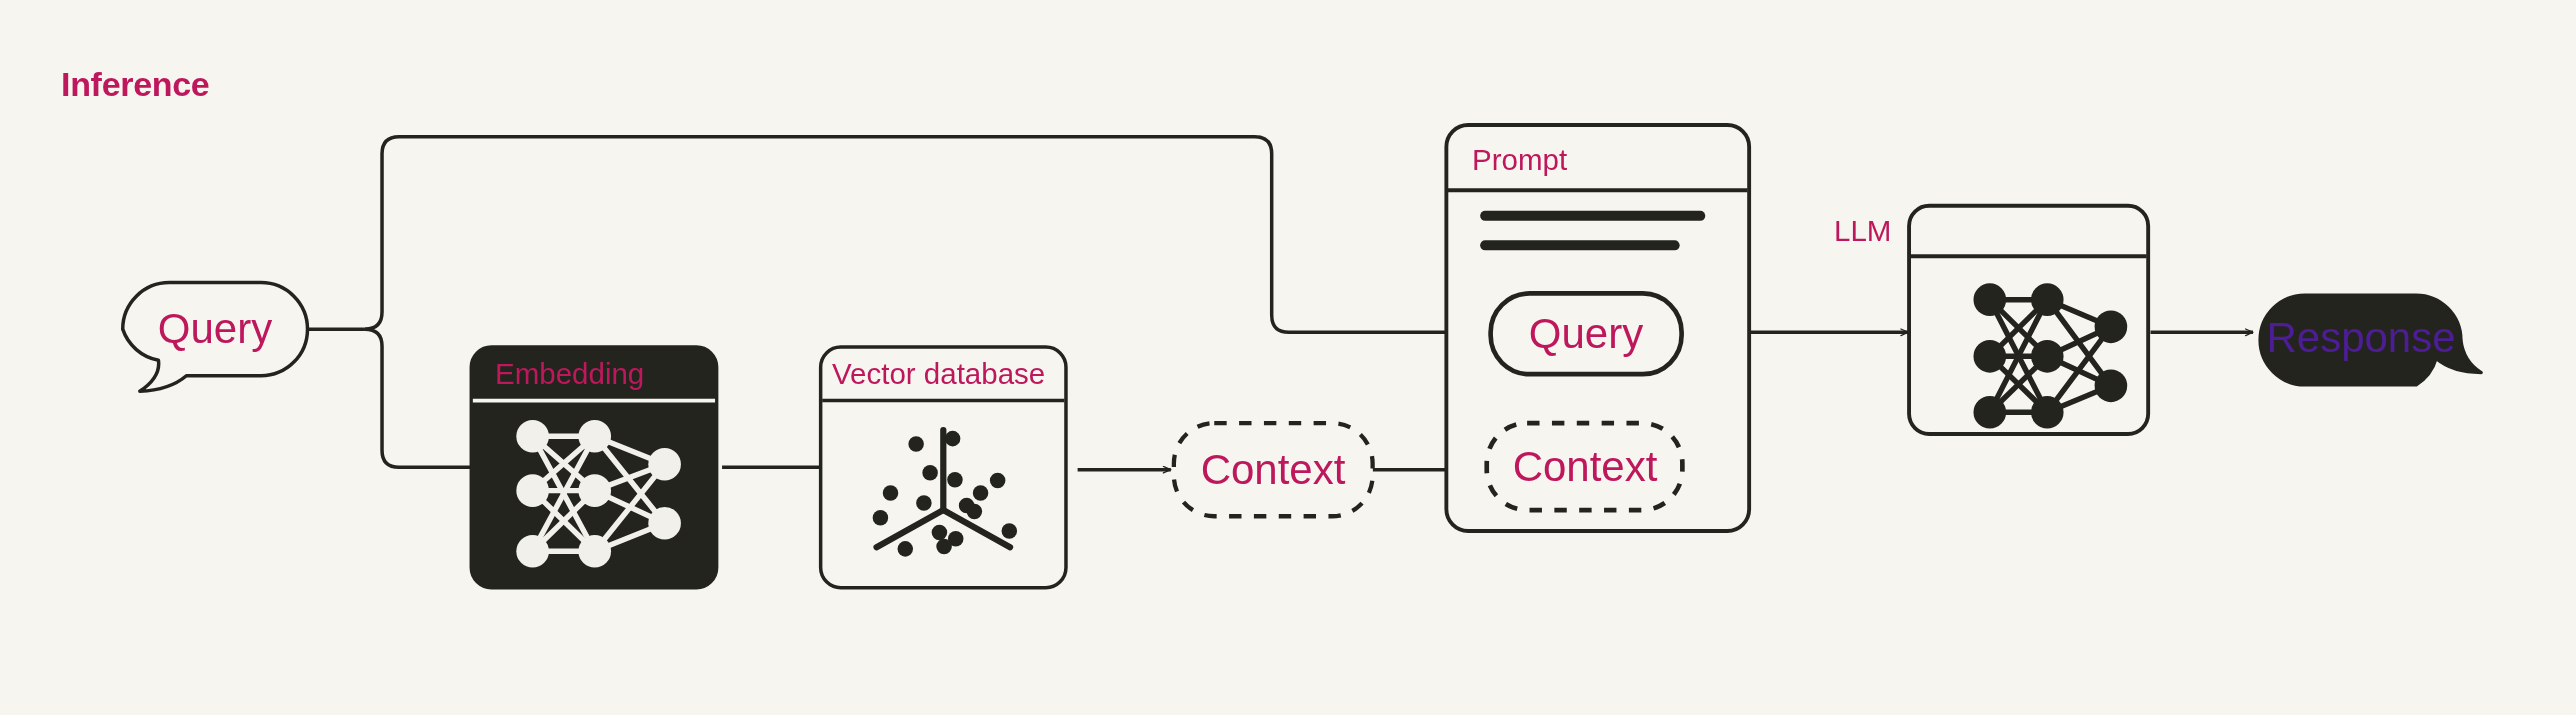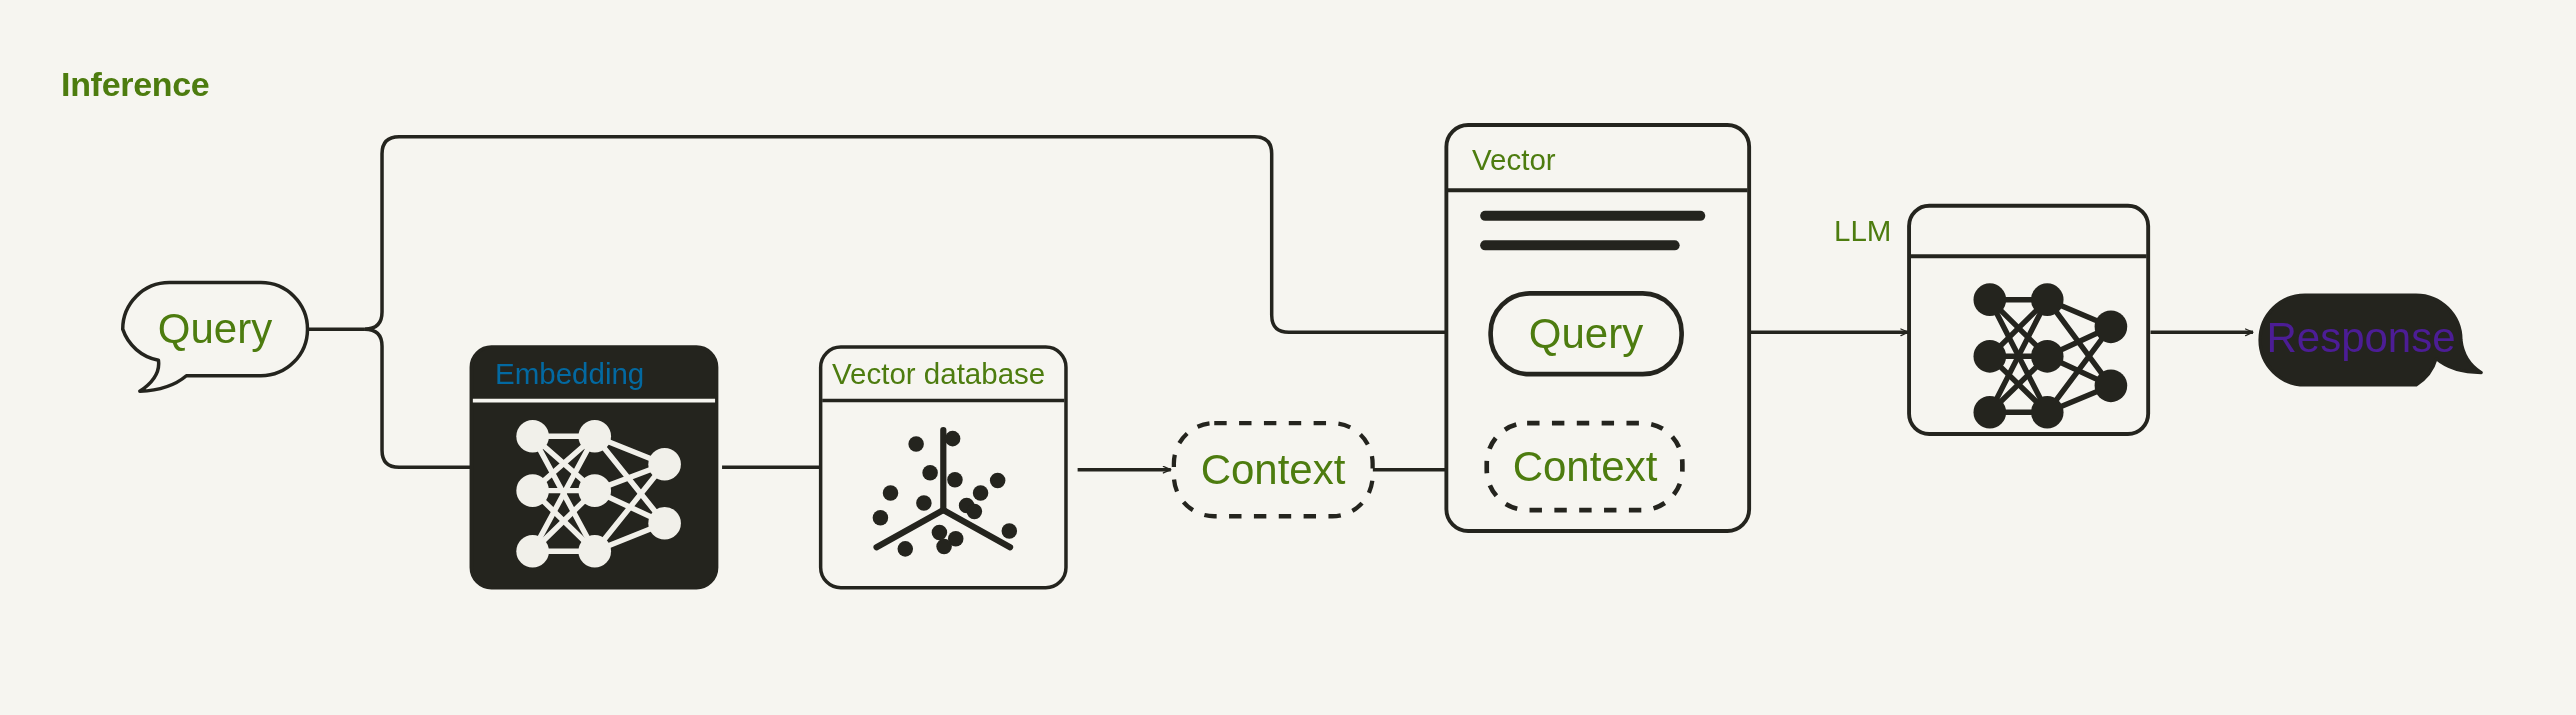--- a/index.html
+++ b/index.html
@@ -23,37 +23,37 @@
   }
   #canvas {
     position: absolute;
     left: 0; top: 0;
     width: 2576px;
     height: 715px;
   }
   .lbl {
     position: absolute;
     white-space: nowrap;
-    color: #4d7c0f;
+    color: #be185d;
     font-family: "Liberation Sans", sans-serif;
   }
   #title {
     left: 61px;
     top: 84px;
     font-size: 34px;
     font-weight: bold;
     letter-spacing: -0.3px;
     transform: translateY(-50%);
   }
   .node-title {
     font-size: 29.5px;
     font-weight: normal;
     transform: translateY(-50%);
   }
-  .node-title.on-dark { color: #0369a1; }
+  .node-title.on-dark { color: #be185d; }
   .pill-text {
     font-size: 42px;
     transform: translate(-50%, -50%);
   }
   .pill-text.on-dark { color: #4c1d95; }
 </style>
 </head>
 <body>
 
 <div id="stage">
@@ -208,21 +208,21 @@
   <div class="lbl" id="title">Inference</div>
 
   <div class="lbl pill-text" style="left:215px; top:329px;">Query</div>
 
   <div class="lbl node-title on-dark" style="left:495px; top:374px;">Embedding</div>
 
   <div class="lbl node-title" style="left:832px; top:374px;">Vector database</div>
 
   <div class="lbl pill-text" style="left:1273px; top:470px;">Context</div>
 
-  <div class="lbl node-title" style="left:1472px; top:160px;">Vector</div>
+  <div class="lbl node-title" style="left:1472px; top:160px;">Prompt</div>
 
   <div class="lbl pill-text" style="left:1586px; top:334px;">Query</div>
 
   <div class="lbl pill-text" style="left:1585px; top:467px;">Context</div>
 
   <div class="lbl node-title" style="left:1834px; top:231px;">LLM</div>
 
   <div class="lbl pill-text on-dark" style="left:2361px; top:338px;">Response</div>
 
 </div>

